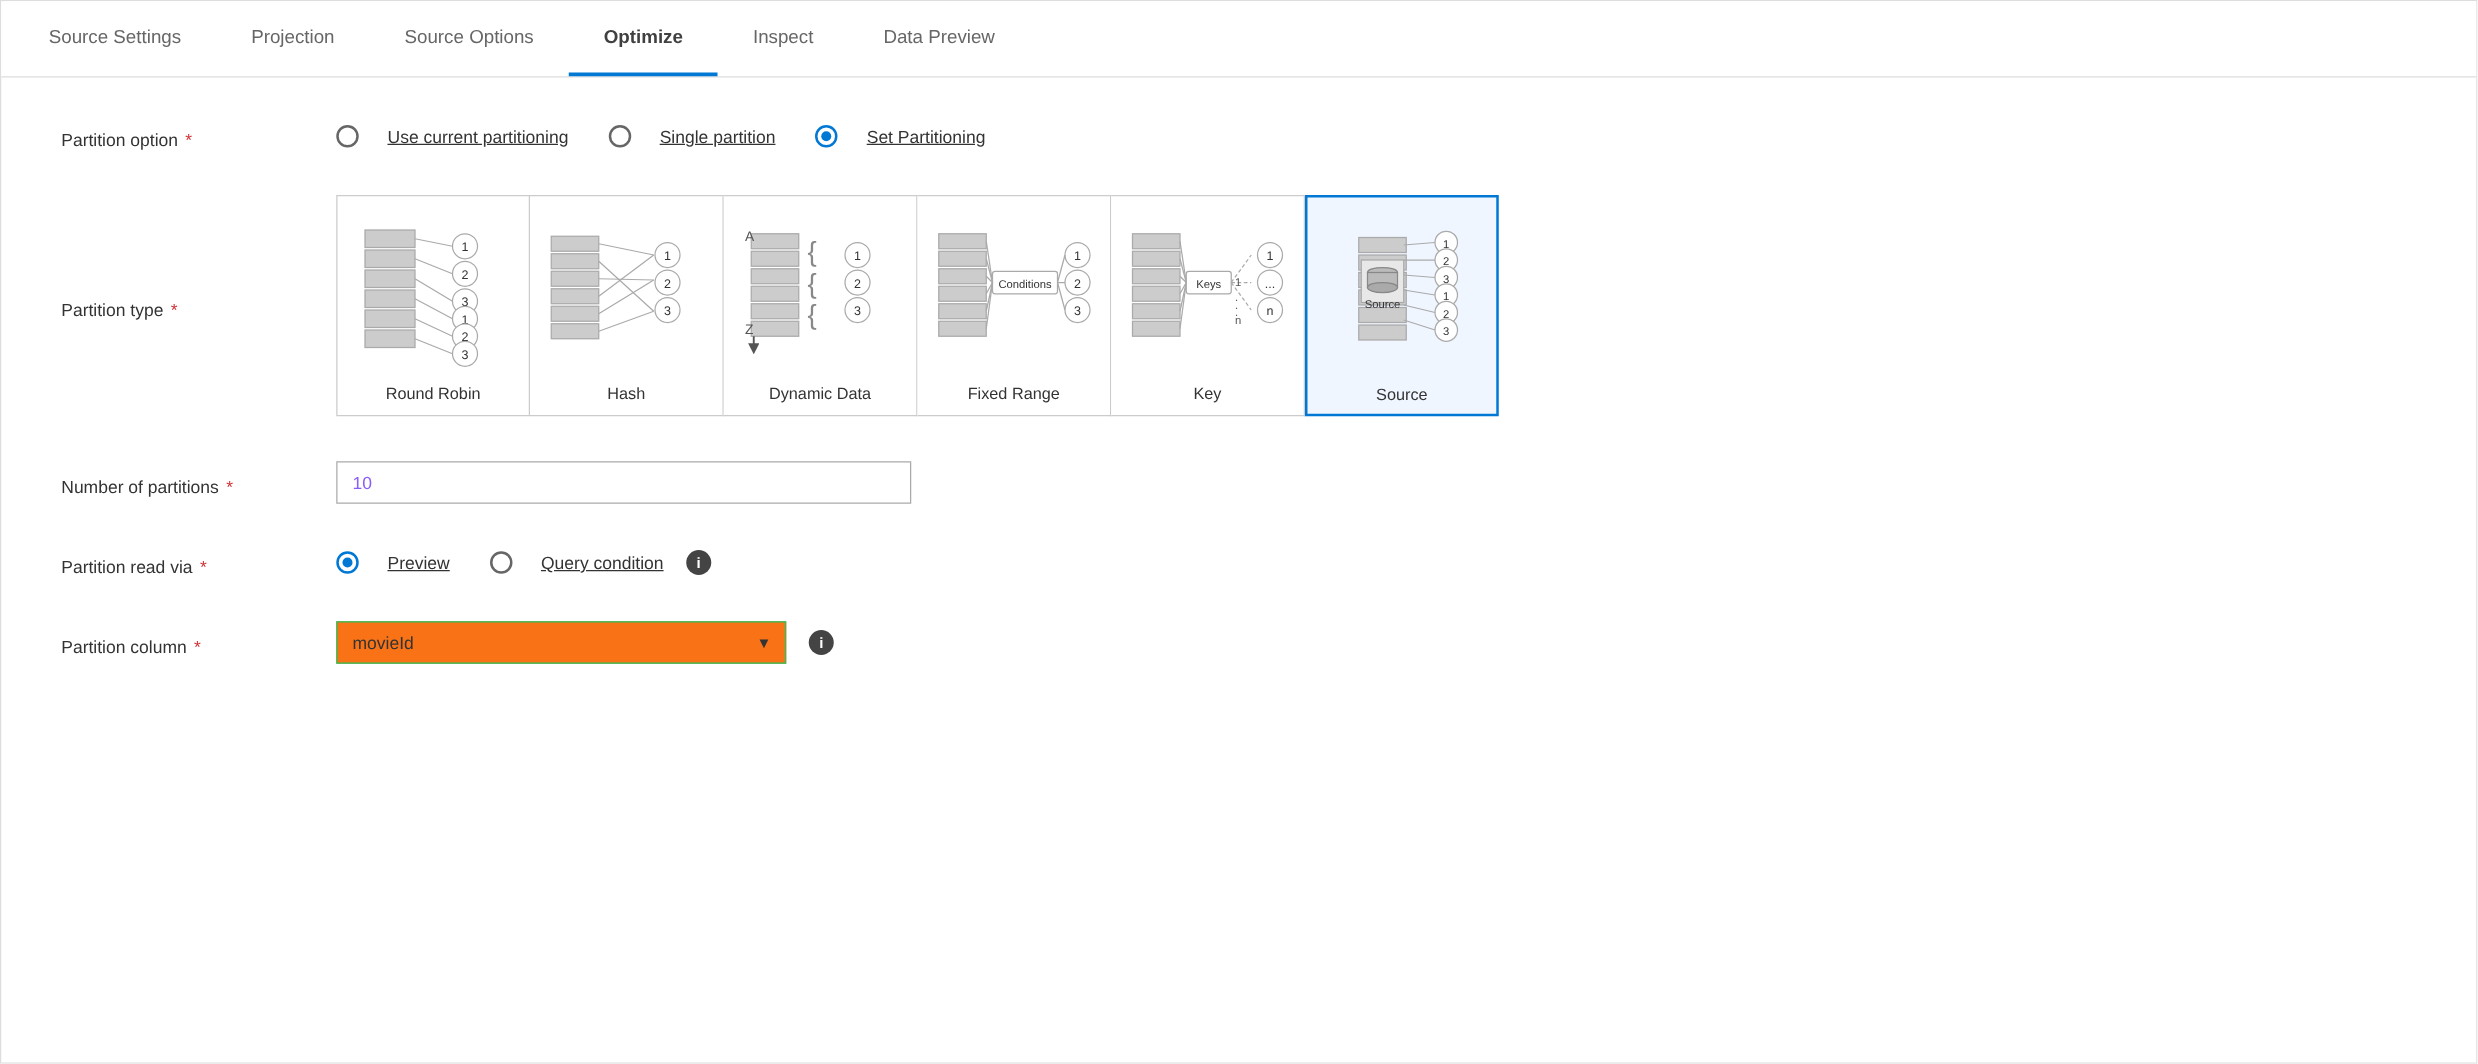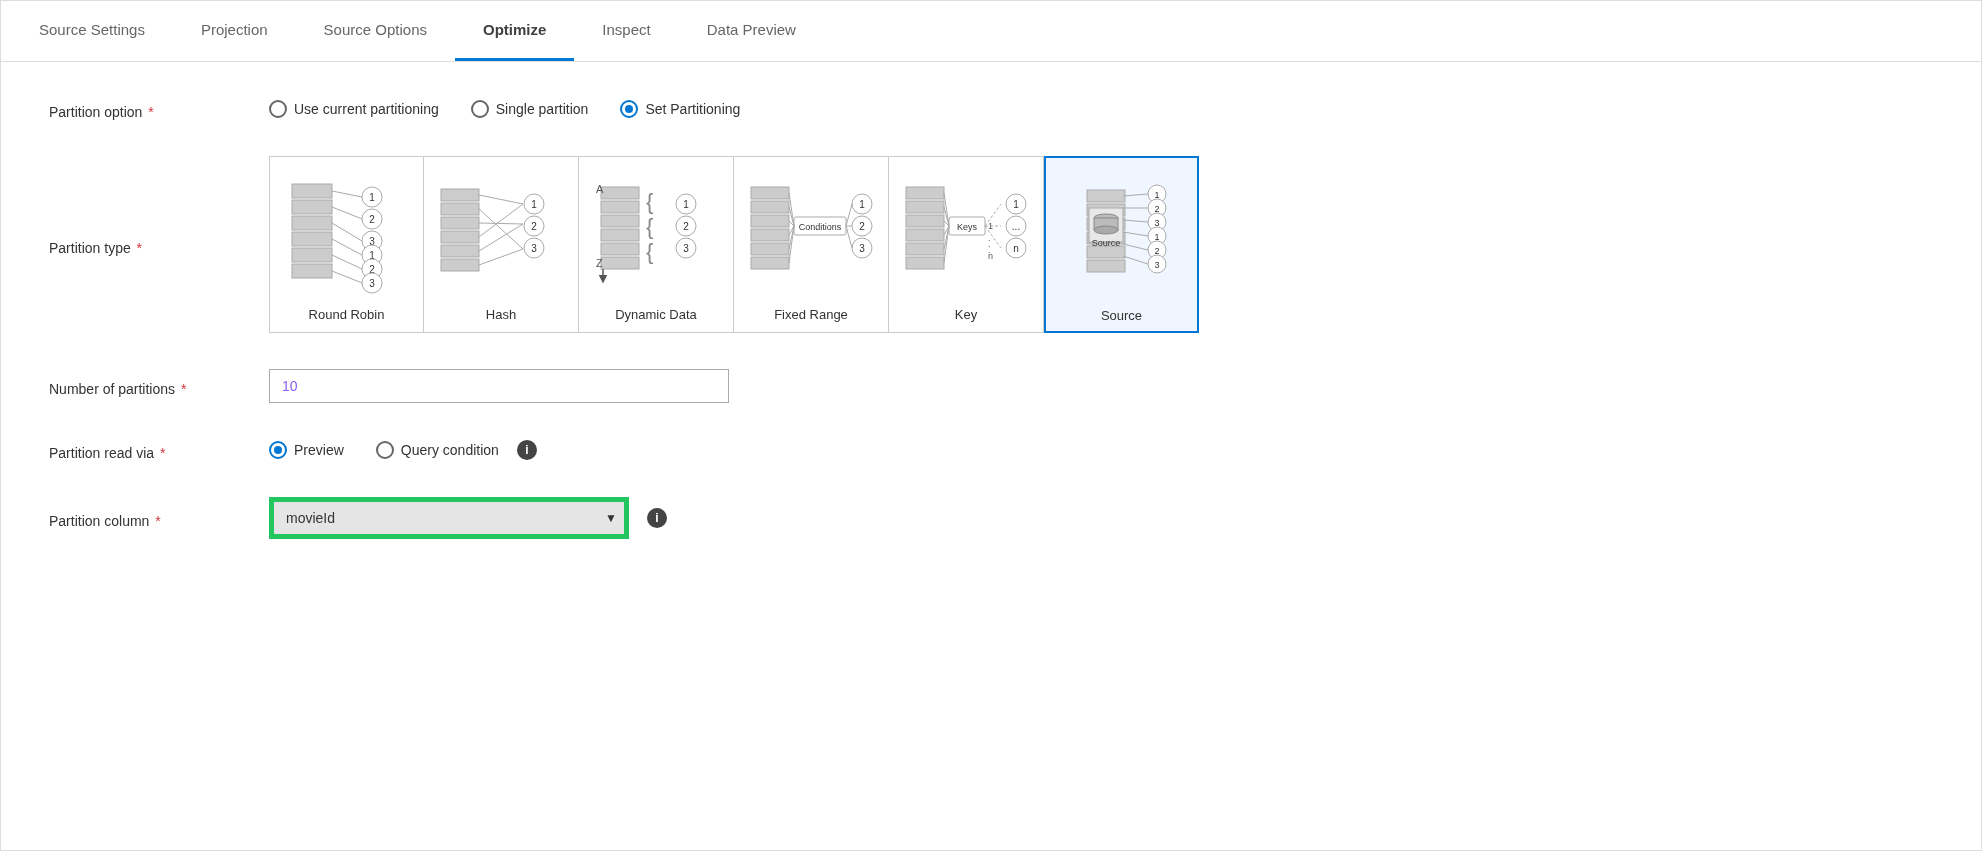--- a/index.html
+++ b/index.html
@@ -59,22 +59,23 @@
     
     .radio-group {
       display: flex;
       align-items: center;
       gap: 32px;
       flex-wrap: wrap;
     }
     .radio-option {
       display: flex;
       align-items: center;
-      gap: 7px;
+      gap: 23px;
       cursor: pointer;
+      text-decoration: underline;
     }
     .radio-circle {
       width: 18px;
       height: 18px;
       border-radius: 50%;
       border: 2px solid #666;
       display: flex;
       align-items: center;
       justify-content: center;
       flex-shrink: 0;
@@ -136,27 +137,27 @@
       font-size: 14px;
       color: #8b5cf6;
       outline: none;
     }
     
     .select-wrapper {
       position: relative;
       display: inline-block;
     }
     .select-input {
-      border: 5px solid #22c55e;
+      border: 1px solid #22c55e;
       padding: 8px 40px 8px 12px;
       width: 360px;
       font-size: 14px;
       color: #333;
       appearance: none;
-      background: #e5e5e5;
+      background: #f97316;
       cursor: pointer;
       outline: none;
     }
     .select-arrow {
       position: absolute;
       right: 12px;
       top: 50%;
       transform: translateY(-50%);
       pointer-events: none;
       font-size: 12px;

